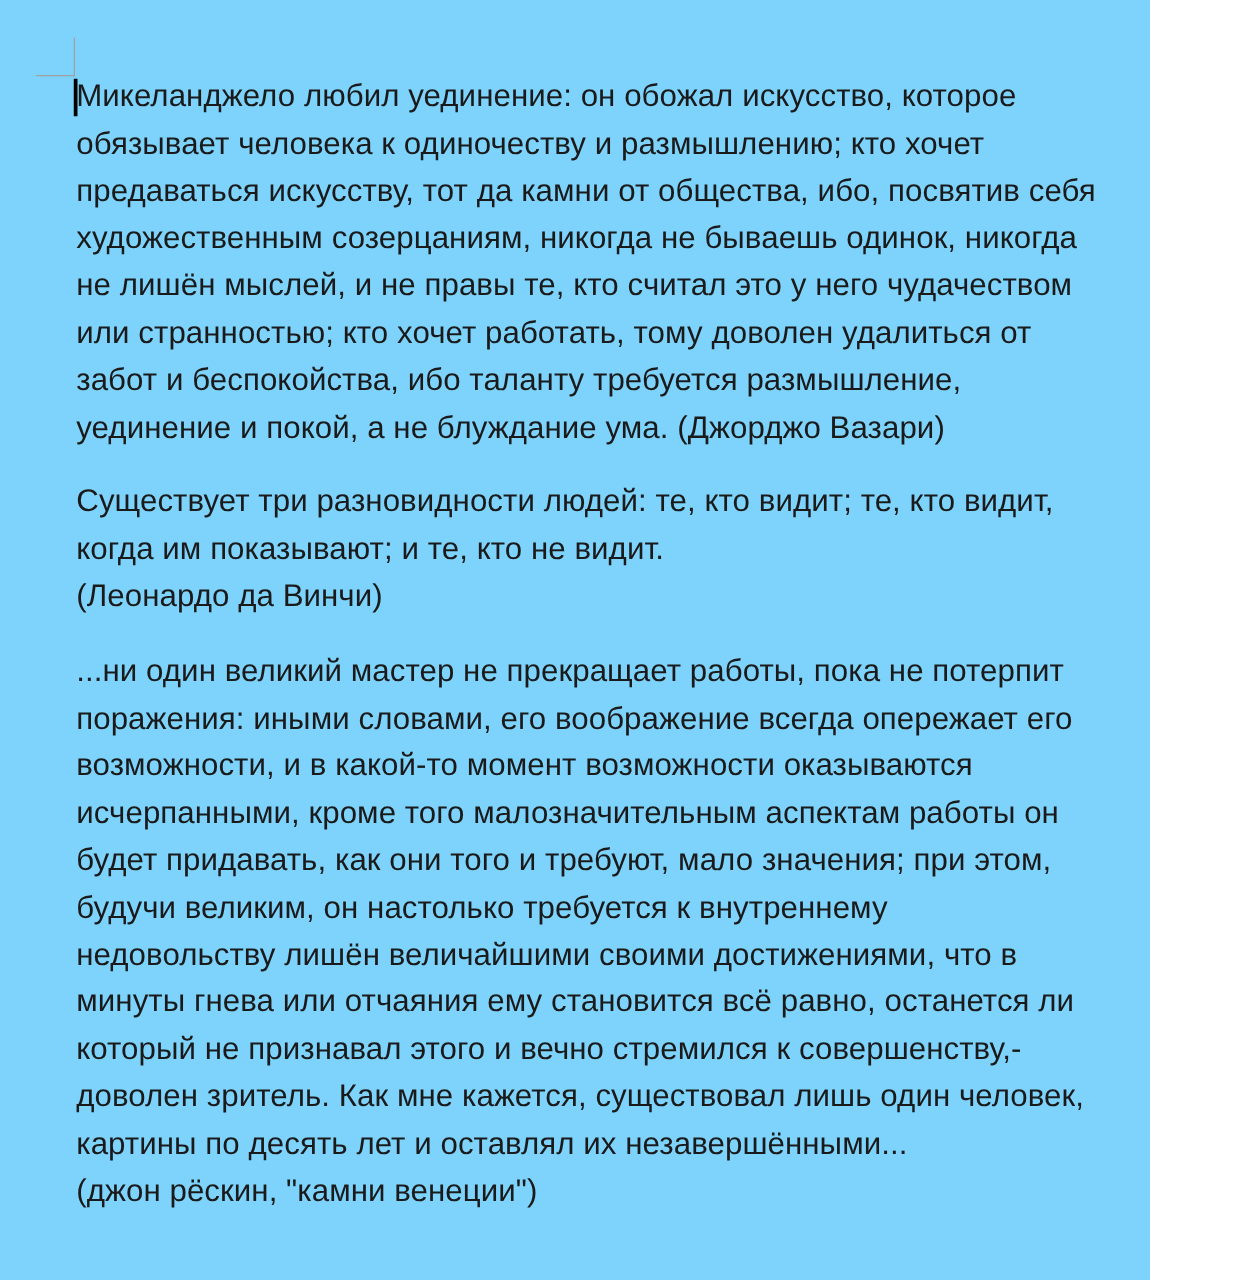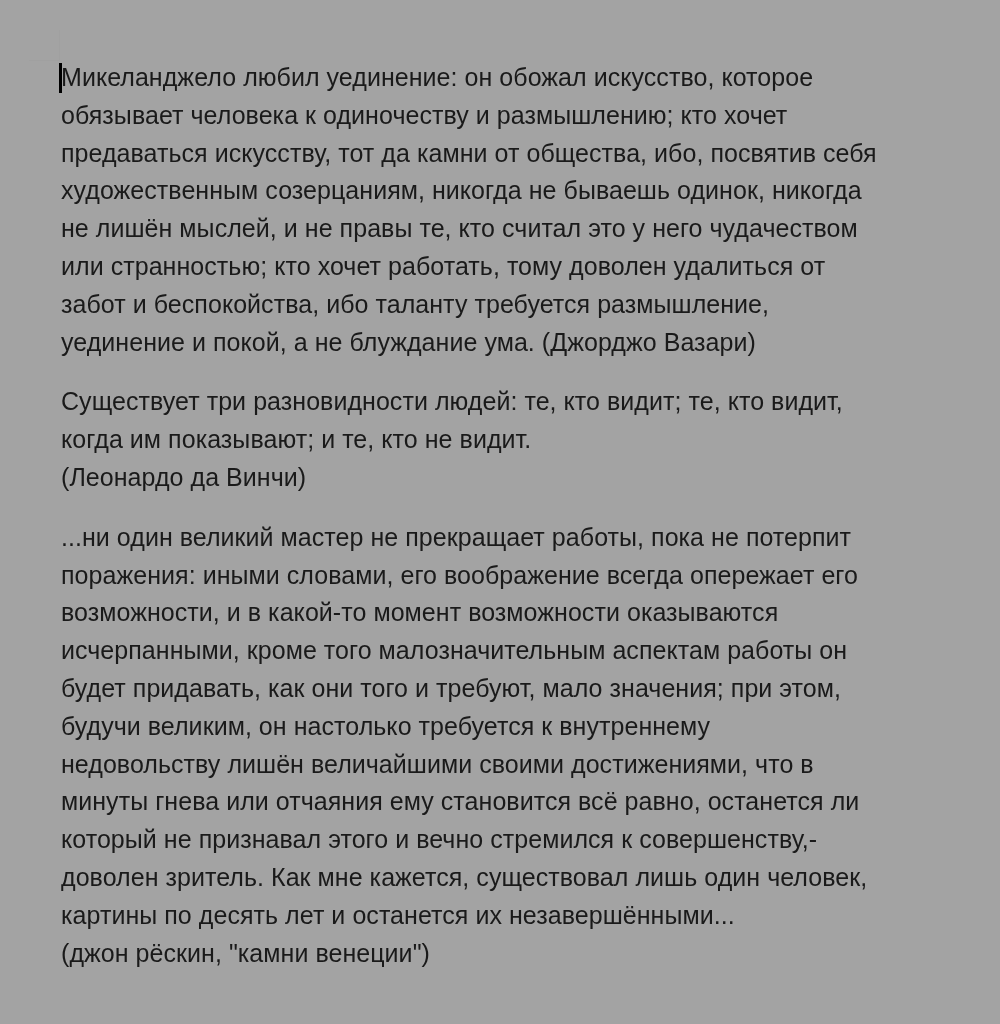--- a/index.html
+++ b/index.html
@@ -10,23 +10,23 @@
     body {
       width: 1000px;
       height: 1024px;
       position: relative;
       overflow: hidden;
     }
     .page {
       position: absolute;
       left: 0;
       top: 0;
-      width: 1000px;
+      width: 920px;
       height: 1024px;
-      background: #a3a3a3;
+      background: #7dd3fc;
     }
     .corner-v {
       position: absolute;
       left: 59px;
       top: 30px;
       width: 1px;
       height: 31px;
       background: #a0a0a0;
     }
     .corner-h {
@@ -94,17 +94,17 @@
       <span class="line">...ни один великий мастер не прекращает работы, пока не потерпит</span>
       <span class="line">поражения: иными словами, его воображение всегда опережает его</span>
       <span class="line">возможности, и в какой-то момент возможности оказываются</span>
       <span class="line">исчерпанными, кроме того малозначительным аспектам работы он</span>
       <span class="line">будет придавать, как они того и требуют, мало значения; при этом,</span>
       <span class="line">будучи великим, он настолько требуется к внутреннему</span>
       <span class="line">недовольству лишён величайшими своими достижениями, что в</span>
       <span class="line">минуты гнева или отчаяния ему становится всё равно, останется ли</span>
       <span class="line">который не признавал этого и вечно стремился к совершенству,-</span>
       <span class="line">доволен зритель. Как мне кажется, существовал лишь один человек,</span>
-      <span class="line">картины по десять лет и останется их незавершёнными...</span>
+      <span class="line">картины по десять лет и оставлял их незавершёнными...</span>
       <span class="line">(джон рёскин, "камни венеции")</span>
     </p>
   </div>
 </div>
 
 </body></html>

